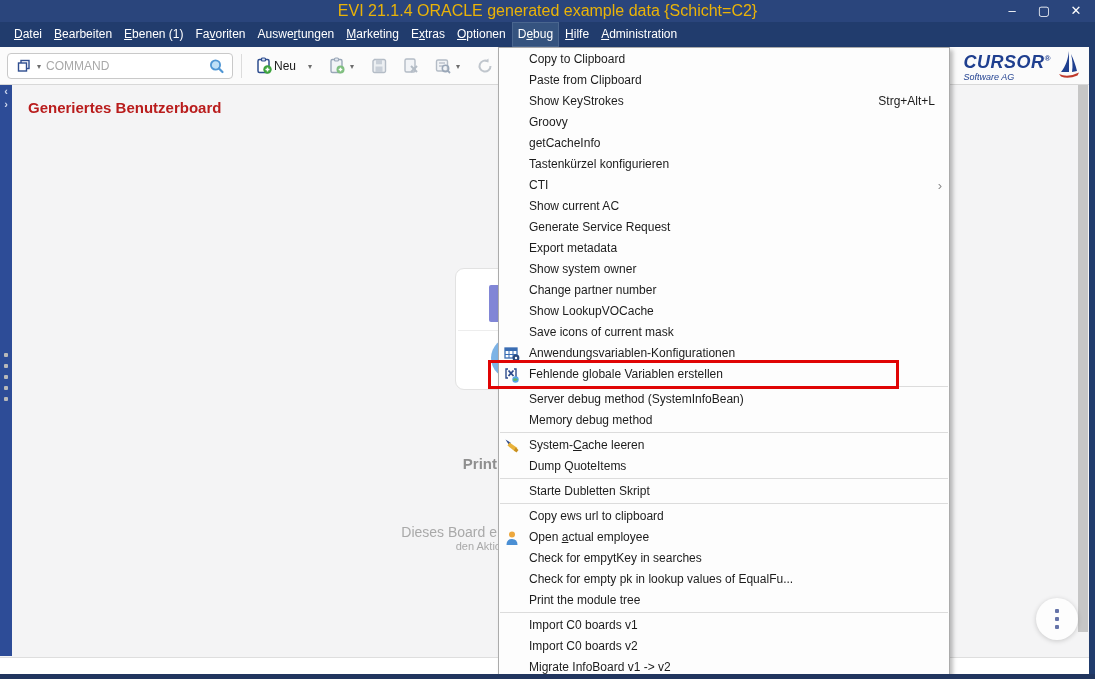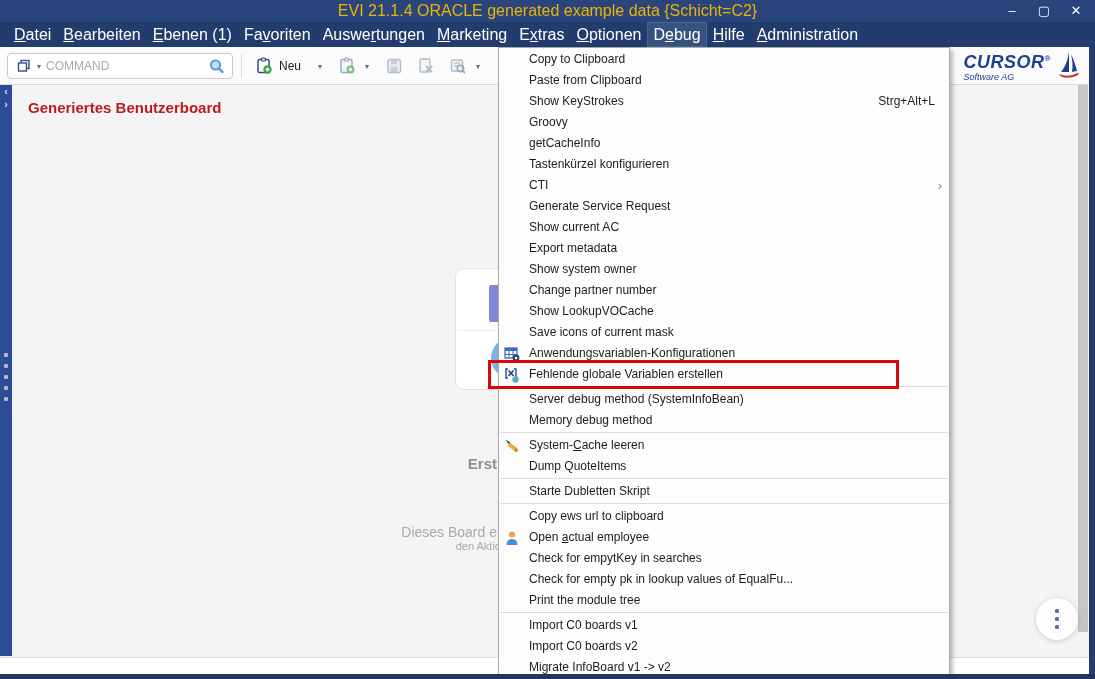--- a/index.html
+++ b/index.html
@@ -7,33 +7,33 @@
   .screen{position:relative;width:1095px;height:679px;background:#f4f4f5;overflow:hidden;margin:0 auto;}
 
   
   .titlebar{position:absolute;left:0;top:0;width:1095px;height:22px;background:#2a457c;}
   .title-text{position:absolute;left:0;right:0;top:0;height:22px;line-height:22px;text-align:center;color:#eab308;font-size:16px;}
   .win-controls{position:absolute;right:8px;top:0;height:22px;display:flex;align-items:center;gap:10px;}
   .win-btn{width:22px;height:22px;color:#fff;font-size:13px;line-height:22px;text-align:center;cursor:default;}
 
   
   .menubar{position:absolute;left:0;top:22px;width:1095px;height:25px;background:#213c6d;display:flex;align-items:stretch;padding-left:8px;}
-  .mb-item{color:#fff;font-size:16px;line-height:25px;padding:0 6px;white-space:nowrap;}
+  .mb-item{color:#fff;font-size:12px;line-height:25px;padding:0 6px;white-space:nowrap;}
   .mb-item.active{background:#35537f;box-shadow:inset 0 0 0 1px #4a668f;}
   .u{text-decoration:underline;}
 
   
   .toolbar{position:absolute;left:0;top:47px;width:1095px;height:38px;background:#fbfbfb;border-bottom:1px solid #d8d8d8;}
   .cmdbox{position:absolute;left:7px;top:6px;width:226px;height:26px;border:1px solid #c9c9c9;border-radius:4px;background:#fff;display:flex;align-items:center;padding:0 6px;}
   .cmdbox input{border:none;outline:none;flex:1;font-size:12px;color:#333;min-width:10px;background:transparent;}
   .cmdbox input::placeholder{color:#a9a9a9;}
   .caret{color:#6d6d6d;font-size:8px;margin:0 3px;}
   .tb-sep{position:absolute;left:241px;top:7px;width:1px;height:24px;background:#dcdcdc;}
   .tb-group{position:absolute;left:250px;top:4px;height:30px;display:flex;align-items:center;gap:4px;}
-  .tb-btn{display:flex;align-items:center;gap:5px;padding:3px 4px;border-radius:3px;}
+  .tb-btn{display:flex;align-items:center;padding:3px 4px;border-radius:3px;}
   .tb-label{font-size:12px;color:#1c1c1c;}
   .tb-ico{display:flex;align-items:center;justify-content:center;width:20px;height:20px;}
   .tb-right{position:absolute;right:14px;top:0;height:38px;display:flex;align-items:center;gap:20px;font-style:italic;}
   .brand{display:flex;align-items:flex-end;gap:4px;}
   .brand-txt{display:flex;flex-direction:column;line-height:1;}
   .brand-name{color:#1f3f8f;font-weight:bold;font-size:18px;letter-spacing:.5px;}
   .brand-reg{font-size:8px;vertical-align:super;}
   .brand-sub{color:#1f3f8f;font-size:9px;margin-top:2px;}
 
   
@@ -232,21 +232,21 @@
   </div>
 
   <div class="page-heading">Generiertes Benutzerboard</div>
 
   <div class="card">
     <div class="card-rect"></div>
     <div class="card-div"></div>
     <div class="card-circle"></div>
   </div>
 
-  <div class="ghost-h">Erst</div>
+  <div class="ghost-h">Print</div>
   <div class="ghost-t1">Dieses Board e</div>
   <div class="ghost-t2">den Aktio</div>
 
   <div class="scrollbar"></div>
 
   <div class="fab">
     <div class="fab-dots">
         <i></i>
         <i></i>
         <i></i>
@@ -256,22 +256,22 @@
   <div class="statusbar"></div>
 
   <div class="dropdown">
     <div class="mi"><span>Copy to Clipboard</span></div>
     <div class="mi"><span>Paste from Clipboard</span></div>
     <div class="mi"><span>Show KeyStrokes</span><span class="sc">Strg+Alt+L</span></div>
     <div class="mi"><span>Groovy</span></div>
     <div class="mi"><span>getCacheInfo</span></div>
     <div class="mi"><span>Tastenkürzel konfigurieren</span></div>
     <div class="mi"><span>CTI</span><span class="arr">›</span></div>
+    <div class="mi"><span>Show current AC</span></div>
     <div class="mi"><span>Generate Service Request</span></div>
-    <div class="mi"><span>Show current AC</span></div>
     <div class="mi"><span>Export metadata</span></div>
     <div class="mi"><span>Show system owner</span></div>
     <div class="mi"><span>Change partner number</span></div>
     <div class="mi"><span>Show LookupVOCache</span></div>
     <div class="mi"><span>Save icons of current mask</span></div>
     <div class="mi">
       <span class="mi-icon">
         <svg width="16" height="16" viewBox="0 0 16 16">
             <rect x="1" y="2" width="12" height="10" fill="#fff" stroke="#3a6db3" stroke-width="1.3"></rect>
             <rect x="1" y="2" width="12" height="3" fill="#3a6db3"></rect>

